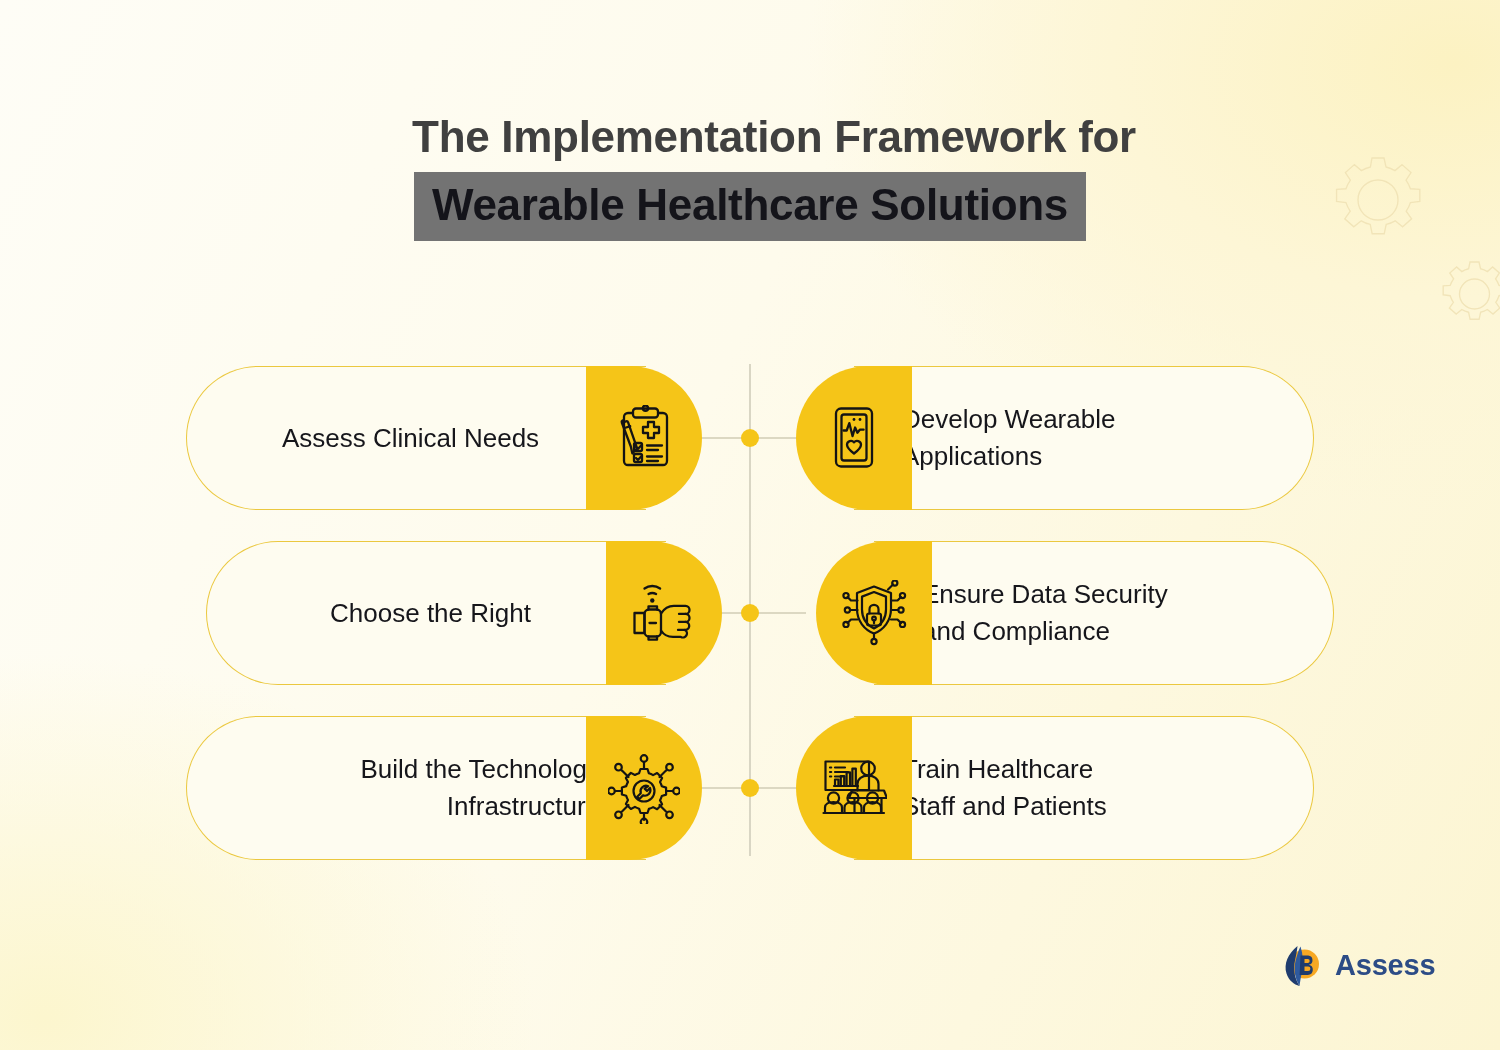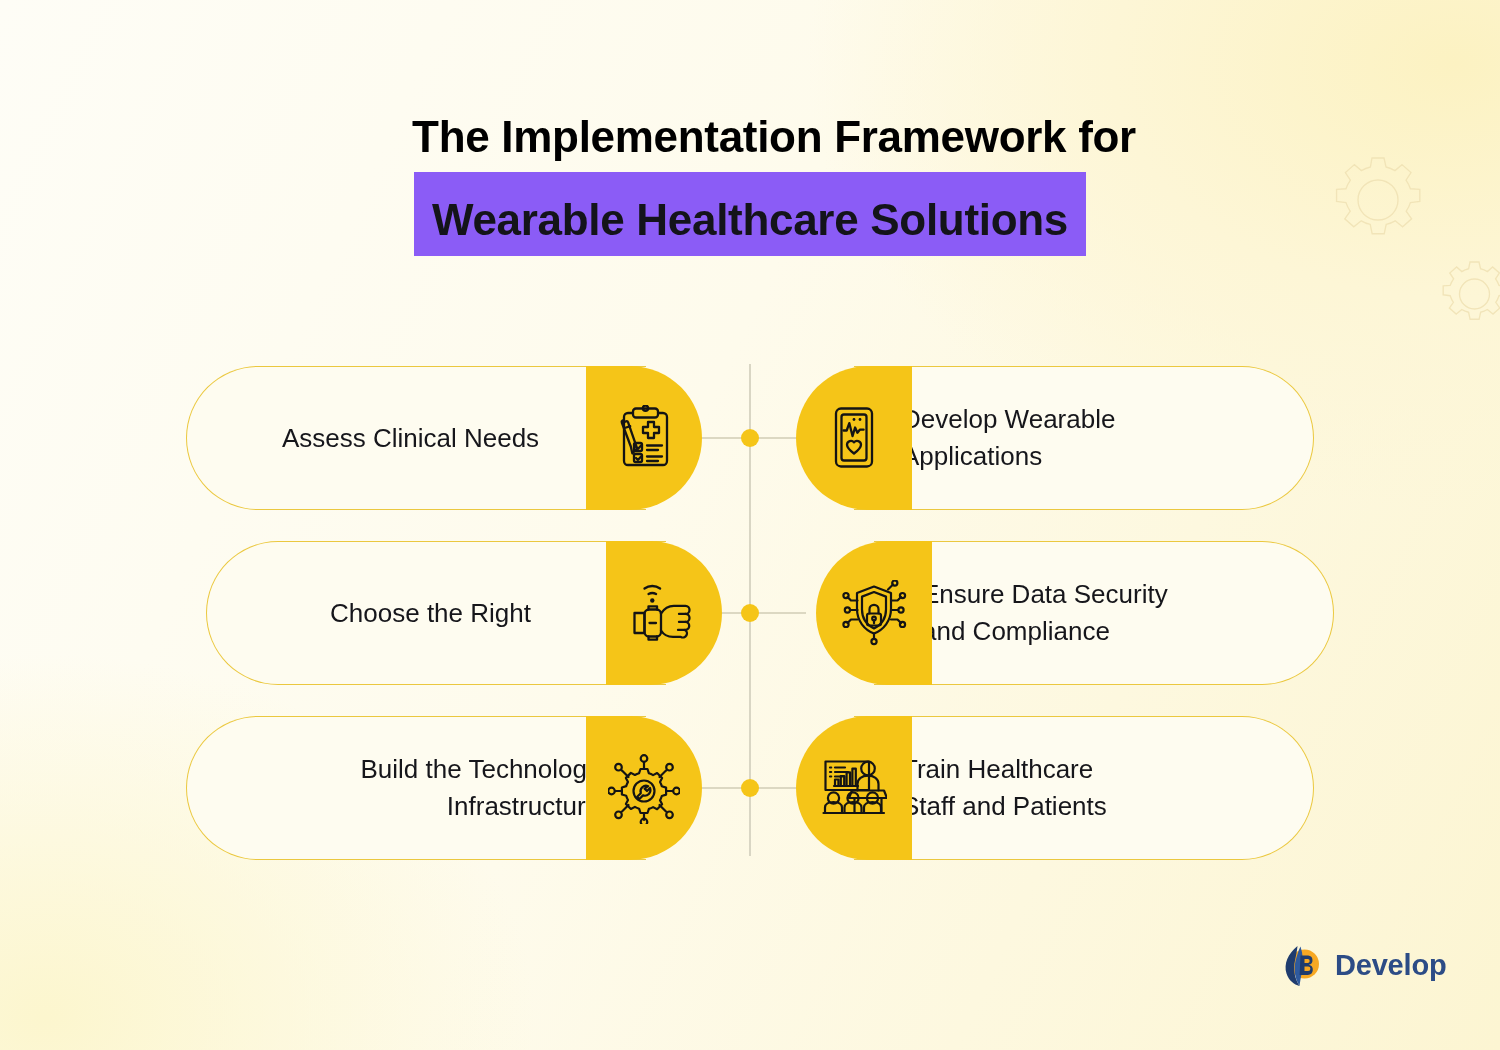--- a/index.html
+++ b/index.html
@@ -21,30 +21,30 @@
   .gears{ position:absolute; top:150px; right:-10px; z-index:1; opacity:.85; }
 
   .canvas{ position:absolute; inset:0; z-index:3; }
 
   
   .title-wrap{
     position:absolute; left:0; right:0; top:112px;
     text-align:center;
   }
   .title-line1{
-    font-size:44px; font-weight:700; color:#000000;
+    font-size:44px; font-weight:700; color:#404040;
     letter-spacing:-.3px; line-height:1.14;padding-left:48px;
   }
   .title-line2-holder{ margin-top:10px; }
   .title-line2{
     display:inline-block;
     font-size:44px; font-weight:700; color:#14141A;
     letter-spacing:-.3px; line-height:1.22;
-    background:#8b5cf6;
-    padding:21px 18px 9px 18px;
+    background:#737373;
+    padding:6px 18px 9px 18px;
     text-align:center;
   }
 
   
   .spine{
     position:absolute; left:749px; top:364px;
     width:2px; height:492px; background:#D9D6C4; z-index:4;
   }
   .spine-dot{
     position:absolute; left:741px; width:18px; height:18px;
@@ -323,16 +323,16 @@
   </div>
 
   <div class="logo">
     <svg width="46" height="46" viewBox="0 0 46 46">
       <circle cx="26.5" cy="22" r="14.5" fill="#F7A823"></circle>
       <path d="M19.5 4 C10 11.5 5.5 22 8.5 31.5 C10.8 38.6 16 42.5 21.5 44 C16.5 36 15 27 17 18.5 C18 14 19 9 19.5 4z" fill="#1F3C6E"></path>
       <path d="M21.5 44 C17 37 15.5 27.5 17.5 19 C19 12.5 21 7.5 22.5 4.5 C25 12 25.5 21 24 29 C22.9 35 22 40.5 21.5 44z" fill="#2E5A9E"></path>
       <path d="M22.5 13.5 h7.6 a4.7 4.7 0 0 1 .6 9.3 a5.1 5.1 0 0 1 -.9 10.1 h-8.2 z" fill="#1F3C6E"></path>
       <path d="M26.5 17 h3.2 a2 2 0 0 1 0 4 h-3.2z M26.5 24.5 h3.6 a2.3 2.3 0 0 1 0 4.6 h-3.6z" fill="#F7A823"></path>
     </svg>
-    <span class="logo-text">Develop</span>
+    <span class="logo-text">Assess</span>
   </div>
 
 </div>
 
 </body></html>

